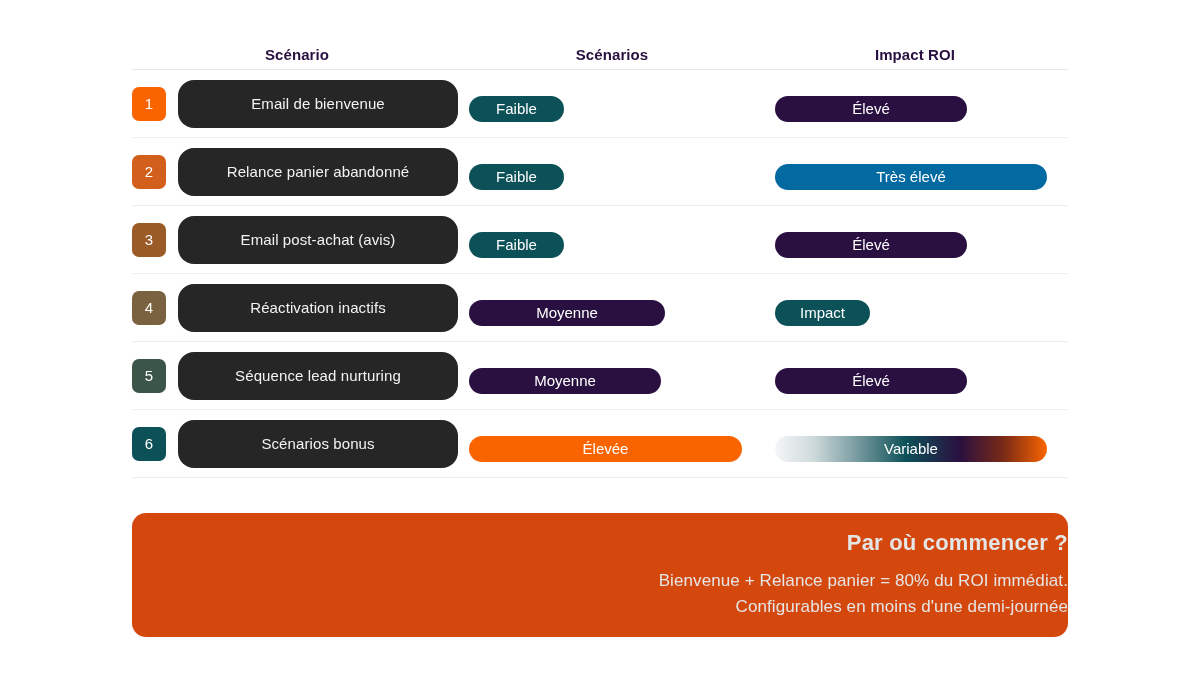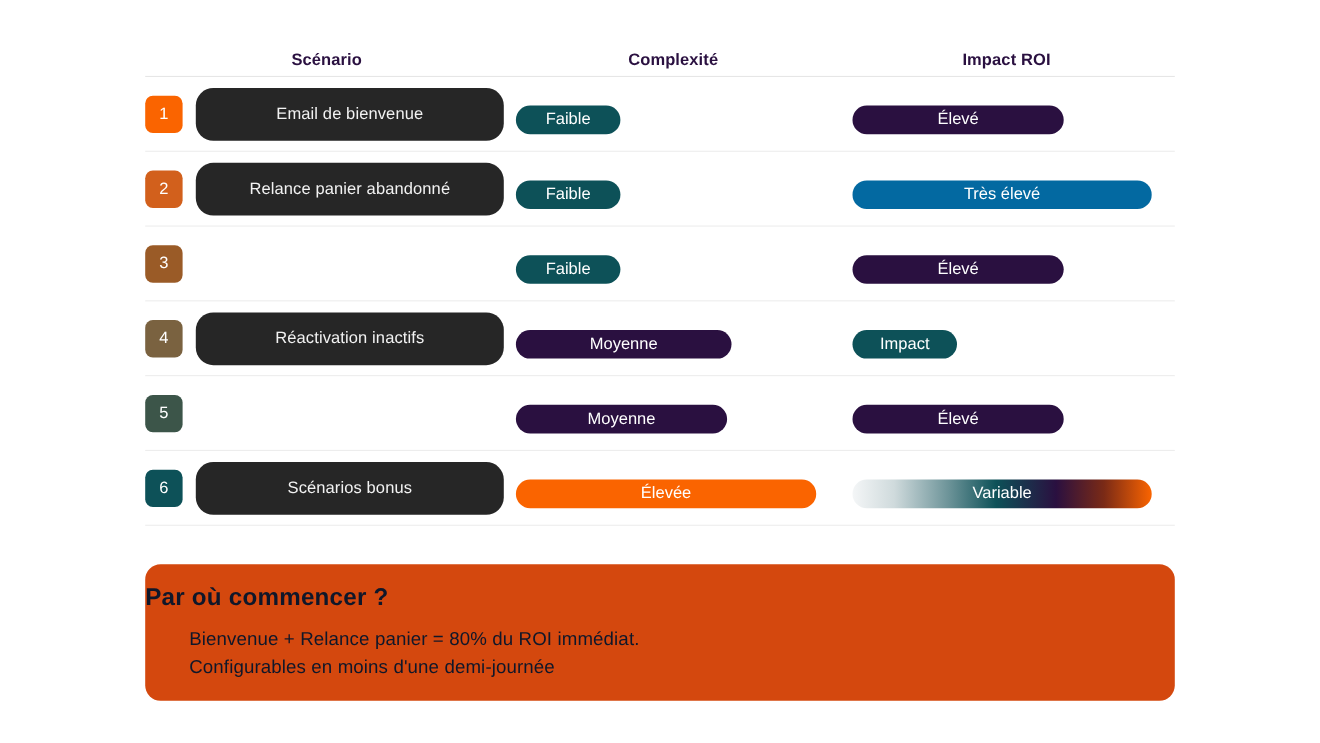--- a/index.html
+++ b/index.html
@@ -108,23 +108,23 @@
   .cta {
     position: absolute;
     left: 132px;
     top: 513px;
     width: 936px;
     height: 124px;
     border-radius: 14px;
     background: #d4480e;
     display: flex;
     flex-direction: column;
-    align-items: flex-start;
-    justify-content: center;
-    color: #0f172a;
+    align-items: flex-end;
+    justify-content: center;
+    color: #e5e5e5;
   }
   .cta-title {
     font-size: 22px;
     font-weight: 700;
     margin-bottom: 12px;
     letter-spacing: .2px;
   }
   .cta-line {
     font-size: 17px;
     line-height: 26px;
@@ -134,21 +134,21 @@
 </style>
 </head>
 <body>
 
 <div class="page">
 
   <div class="table">
 
     <div class="head-row">
       <div class="col-scenario head-cell">Scénario</div>
-      <div class="col-complex head-cell">Complexité</div>
+      <div class="col-complex head-cell">Scénarios</div>
       <div class="col-roi head-cell">Impact ROI</div>
     </div>
 
     <div id="rows-container">
         <div class="row">
           <div class="cell-scenario">
             <div class="badge" style="background: rgb(250, 100, 0);">1</div>
             <div class="scen-box">Email de bienvenue</div>
           </div>
           <div class="cell-bar cell-complex">
@@ -166,20 +166,21 @@
           <div class="cell-bar cell-complex">
             <div class="bar" style="width: 95px; background: rgb(13, 81, 88);">Faible</div>
           </div>
           <div class="cell-bar cell-roi">
             <div class="bar" style="width: 272px; background: #0369a1;">Très élevé</div>
           </div>
         </div>
         <div class="row">
           <div class="cell-scenario">
             <div class="badge" style="background: rgb(154, 91, 39);">3</div>
+            <div class="scen-box">Email post-achat (avis)</div>
           </div>
           <div class="cell-bar cell-complex">
             <div class="bar" style="width: 95px; background: rgb(13, 81, 88);">Faible</div>
           </div>
           <div class="cell-bar cell-roi">
             <div class="bar" style="width: 192px; background: rgb(42, 16, 64);">Élevé</div>
           </div>
         </div>
         <div class="row">
           <div class="cell-scenario">
@@ -189,20 +190,21 @@
           <div class="cell-bar cell-complex">
             <div class="bar" style="width: 196px; background: rgb(42, 16, 64);">Moyenne</div>
           </div>
           <div class="cell-bar cell-roi">
             <div class="bar" style="width: 95px; background: rgb(13, 81, 88);">Impact</div>
           </div>
         </div>
         <div class="row">
           <div class="cell-scenario">
             <div class="badge" style="background: rgb(60, 85, 73);">5</div>
+            <div class="scen-box">Séquence lead nurturing</div>
           </div>
           <div class="cell-bar cell-complex">
             <div class="bar" style="width: 192px; background: rgb(42, 16, 64);">Moyenne</div>
           </div>
           <div class="cell-bar cell-roi">
             <div class="bar" style="width: 192px; background: rgb(42, 16, 64);">Élevé</div>
           </div>
         </div>
         <div class="row">
           <div class="cell-scenario">

